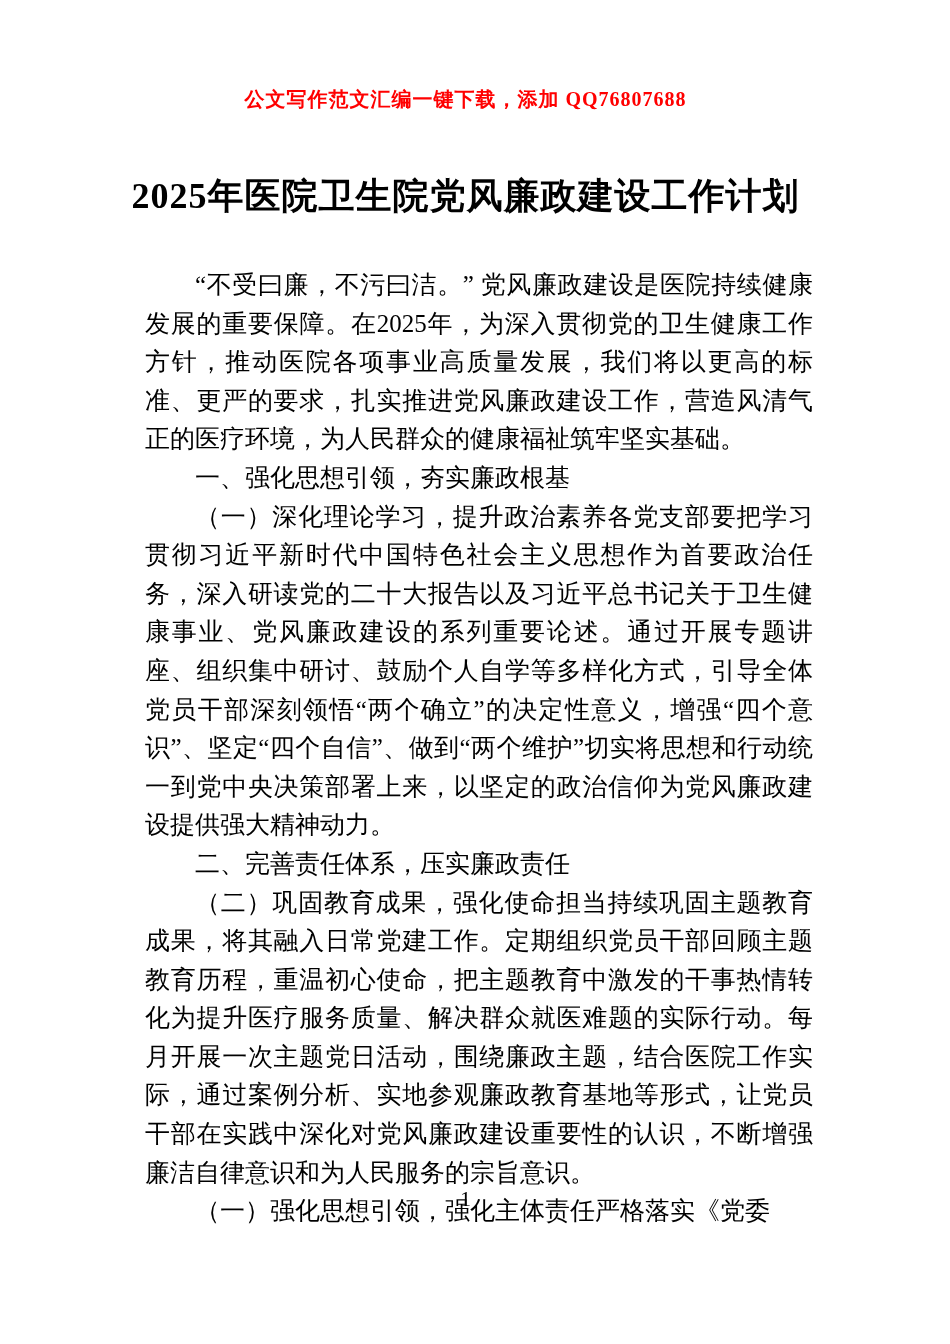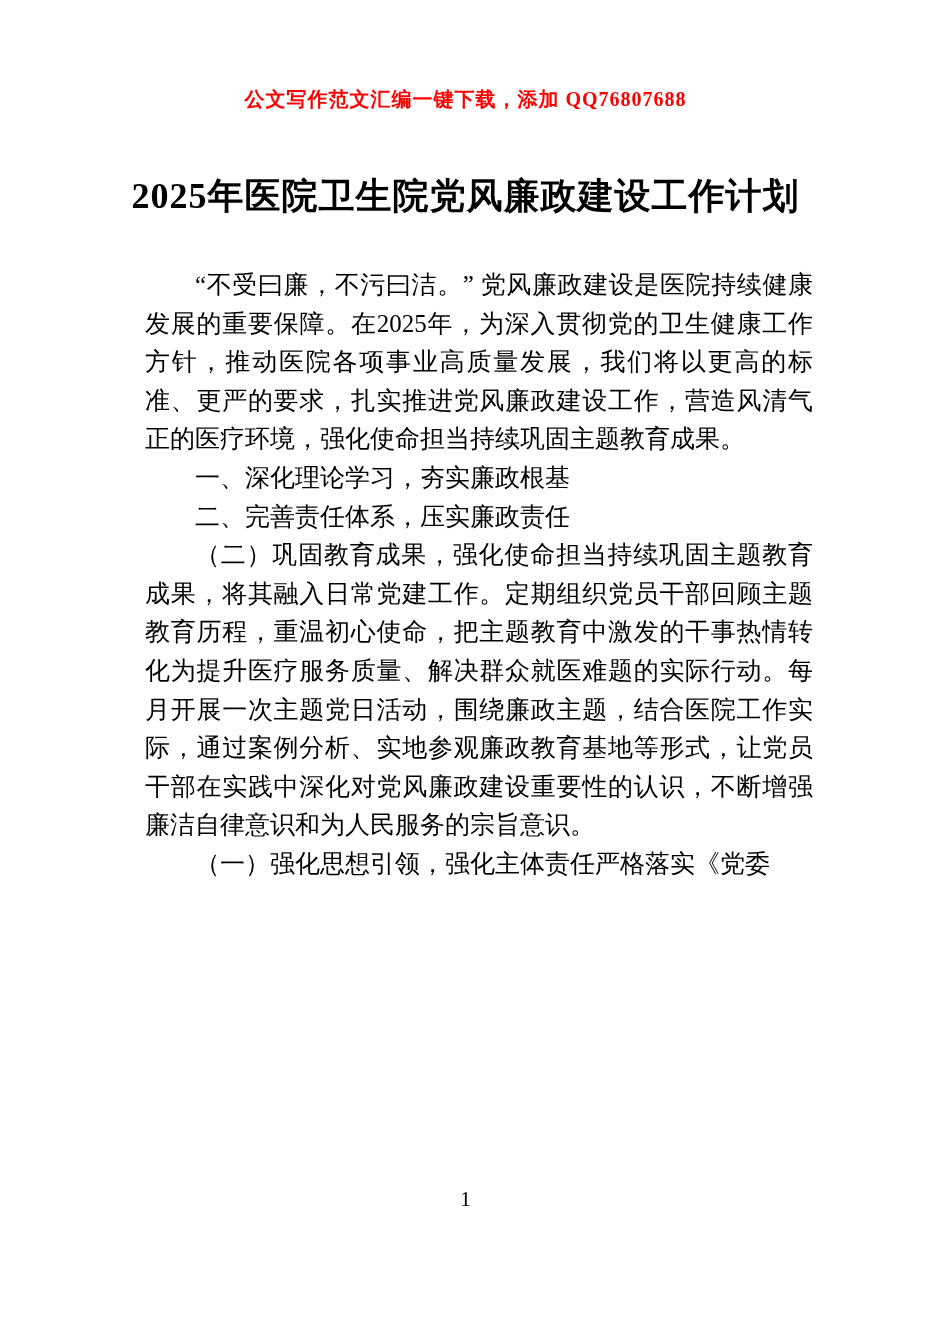--- a/index.html
+++ b/index.html
@@ -64,21 +64,22 @@
 </style>
 </head>
 <body>
 
 <div class="page">
   <div class="promo" style="color: rgb(255, 0, 0);">公文写作范文汇编一键下载，添加 QQ76807688</div>
 
   <h1 class="doc-title">2025年医院卫生院党风廉政建设工作计划</h1>
 
   <div class="doc-body">
-      <p class="para">“不受曰廉，不污曰洁。” 党风廉政建设是医院持续健康发展的重要保障。在2025年，为深入贯彻党的卫生健康工作方针，推动医院各项事业高质量发展，我们将以更高的标准、更严的要求，扎实推进党风廉政建设工作，营造风清气正的医疗环境，强化使命担当持续巩固主题教育成果。</p>
-      <p class="para">一、深化理论学习，夯实廉政根基</p>
+      <p class="para">“不受曰廉，不污曰洁。” 党风廉政建设是医院持续健康发展的重要保障。在2025年，为深入贯彻党的卫生健康工作方针，推动医院各项事业高质量发展，我们将以更高的标准、更严的要求，扎实推进党风廉政建设工作，营造风清气正的医疗环境，为人民群众的健康福祉筑牢坚实基础。</p>
+      <p class="para">一、强化思想引领，夯实廉政根基</p>
+      <p class="para">（一）深化理论学习，提升政治素养各党支部要把学习贯彻习近平新时代中国特色社会主义思想作为首要政治任务，深入研读党的二十大报告以及习近平总书记关于卫生健康事业、党风廉政建设的系列重要论述。通过开展专题讲座、组织集中研讨、鼓励个人自学等多样化方式，引导全体党员干部深刻领悟“两个确立”的决定性意义，增强“四个意识”、坚定“四个自信”、做到“两个维护”切实将思想和行动统一到党中央决策部署上来，以坚定的政治信仰为党风廉政建设提供强大精神动力。</p>
       <p class="para">二、完善责任体系，压实廉政责任</p>
       <p class="para">（二）巩固教育成果，强化使命担当持续巩固主题教育成果，将其融入日常党建工作。定期组织党员干部回顾主题教育历程，重温初心使命，把主题教育中激发的干事热情转化为提升医疗服务质量、解决群众就医难题的实际行动。每月开展一次主题党日活动，围绕廉政主题，结合医院工作实际，通过案例分析、实地参观廉政教育基地等形式，让党员干部在实践中深化对党风廉政建设重要性的认识，不断增强廉洁自律意识和为人民服务的宗旨意识。</p>
       <p class="para">（一）强化思想引领，强化主体责任严格落实《党委</p>
     </div>
 
   <div class="page-number">1</div>
 </div>
 
 </body></html>

